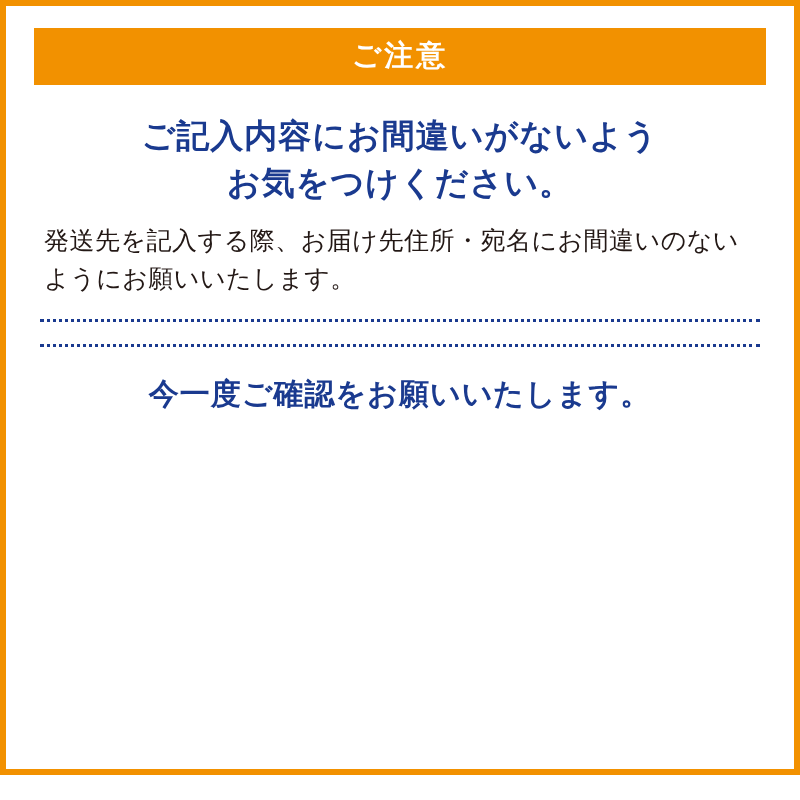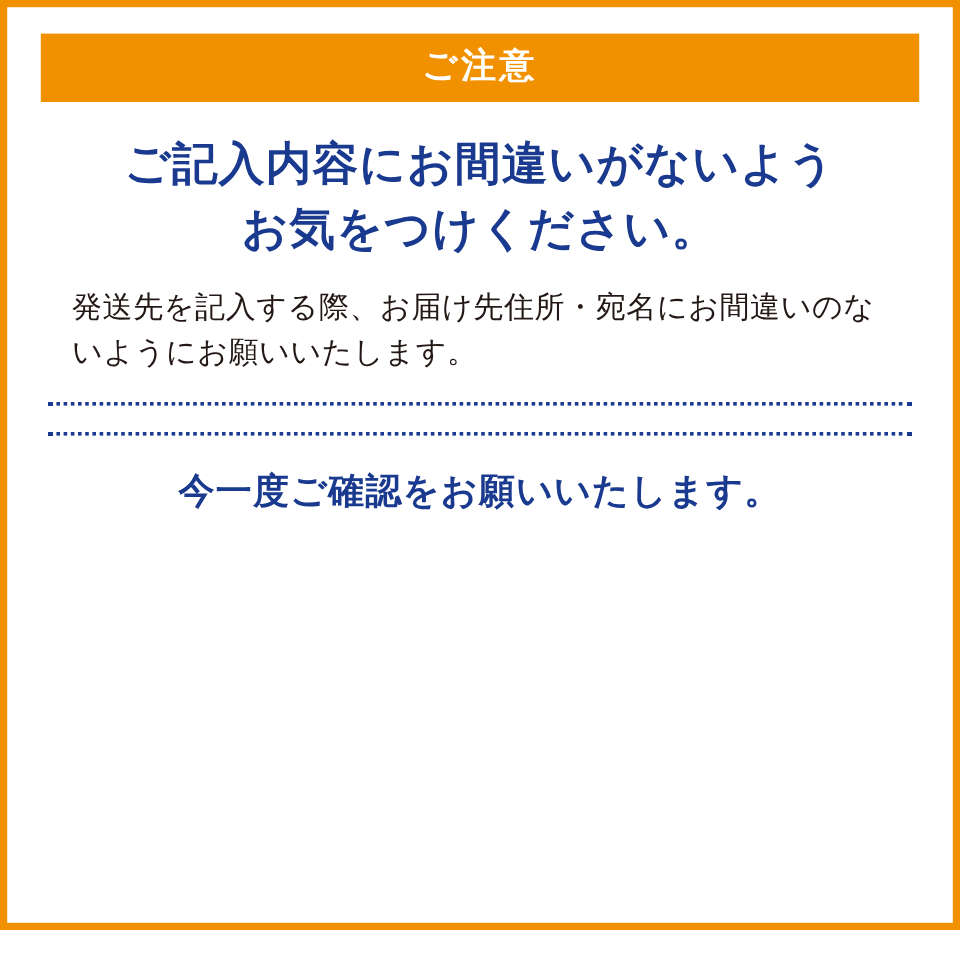--- a/index.html
+++ b/index.html
@@ -44,36 +44,35 @@
   .section {
     padding: 0 10px;
   }
   .section-title {
     color: #1a3a8f;
     font-weight: bold;
     text-align: center;
     letter-spacing: 1px;
   }
   .title-lg {
-    font-size: 38px;
+    font-size: 33px;
     line-height: 1.42;
     margin: 28px 0 14px 0;
-    font-family: Liberation Mono, monospace;
   }
   .title-md {
     font-size: 30px;
     line-height: 1.4;
     margin: 26px 0 12px 0;
   }
   .body-text {
     color: #231815;
     font-size: 25px;
     line-height: 1.52;
     letter-spacing: 0.5px;
-    margin: 16px;
+    margin: 0;
   }
   .body-text.smaller {
     font-size: 24px;
     line-height: 1.5;
   }
   .divider {
     border: 0;
     border-top: 3px dotted #1a3a8f;
     margin: 22px 6px 0 6px;
     height: 0;

